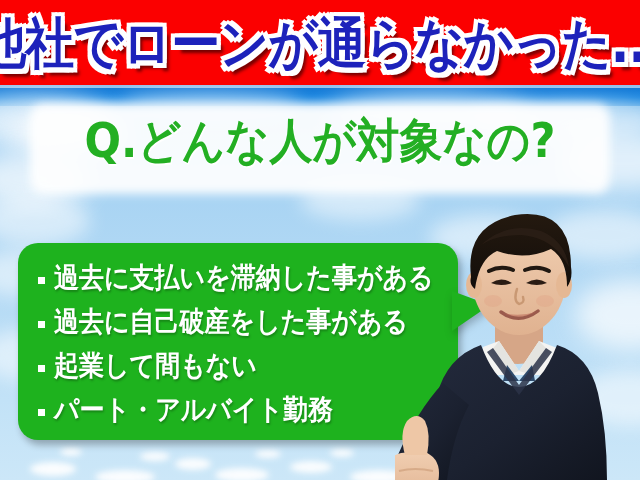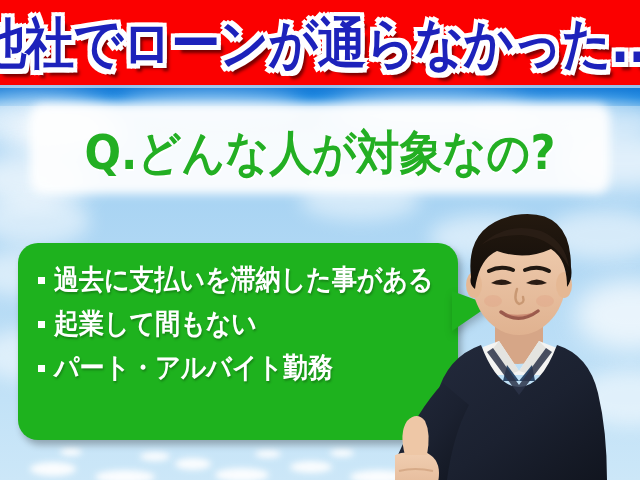--- a/index.html
+++ b/index.html
@@ -105,21 +105,21 @@
     left: 30px; top: 104px;
     width: 580px; height: 90px;
     background: #ffffff;
     border-radius: 14px;
     filter: blur(5px);
     opacity: .93;
     z-index: 10;
   }
   .q-text-wrap {
     position: absolute;
-    left: 30px; top: 108px;
+    left: 30px; top: 96px;
     width: 580px; height: 90px;
     display: flex;
     align-items: center;
     justify-content: center;
     z-index: 11;
   }
   .q-text {
     font-size: 43px;
     font-weight: 900;
     line-height: 1;
@@ -150,20 +150,21 @@
     z-index: 12;
     filter: drop-shadow(2px 4px 4px rgba(0,0,0,.25));
   }
   .bubble-list {
     position: absolute;
     left: 18px; top: 243px;
     width: 440px; height: 197px;
     padding: 14px 0 0 20px;
     box-sizing: border-box;
     z-index: 14;
+    font-family: Liberation Mono, monospace;
   }
   .bullet-row {
     display: flex;
     align-items: center;
     height: 44px;
     white-space: nowrap;
   }
   .bullet-dot {
     width: 7px; height: 7px;
     background: #ffffff;
@@ -323,20 +324,24 @@
 
   <div class="bubble"></div>
   <div class="bubble-tail"></div>
   <div class="bubble-list">
     <div class="bullet-row">
       <span class="bullet-dot"></span>
       <span class="bullet-label">過去に支払いを滞納した事がある</span>
     </div>
     <div class="bullet-row">
       <span class="bullet-dot"></span>
+      <span class="bullet-label">過去に自己破産をした事がある</span>
+    </div>
+    <div class="bullet-row">
+      <span class="bullet-dot"></span>
       <span class="bullet-label">起業して間もない</span>
     </div>
     <div class="bullet-row">
       <span class="bullet-dot"></span>
       <span class="bullet-label">パート・アルバイト勤務</span>
     </div>
   </div>
 
   <div class="q-panel"></div>
   <div class="q-text-wrap">

